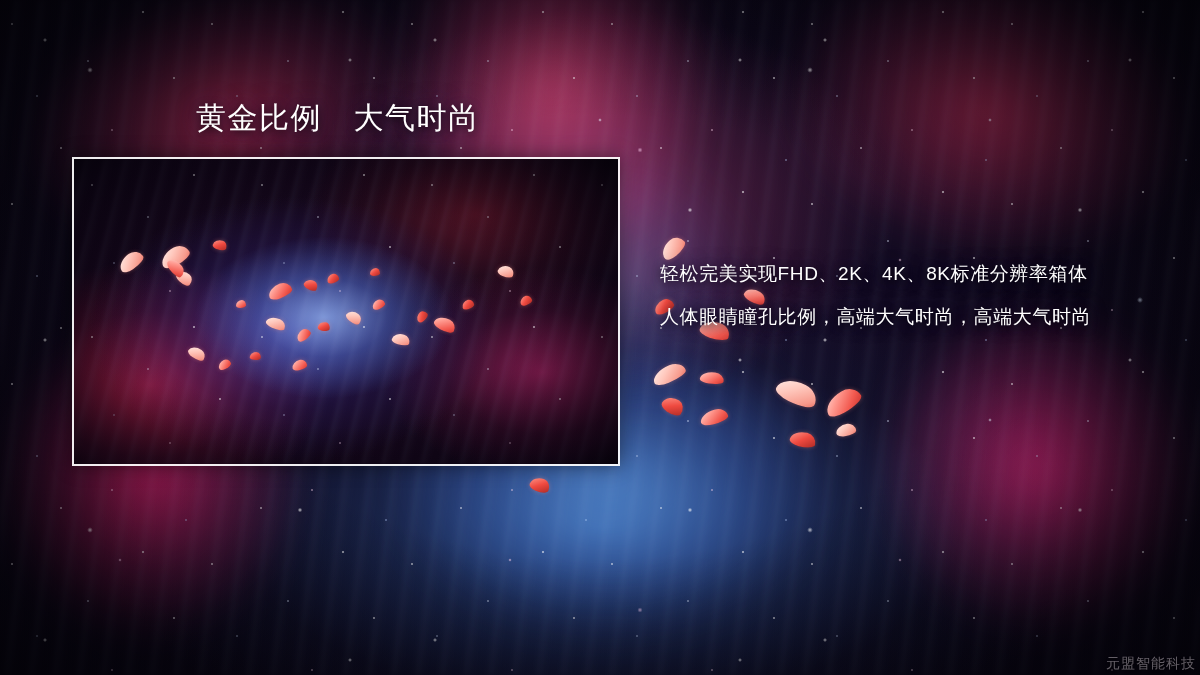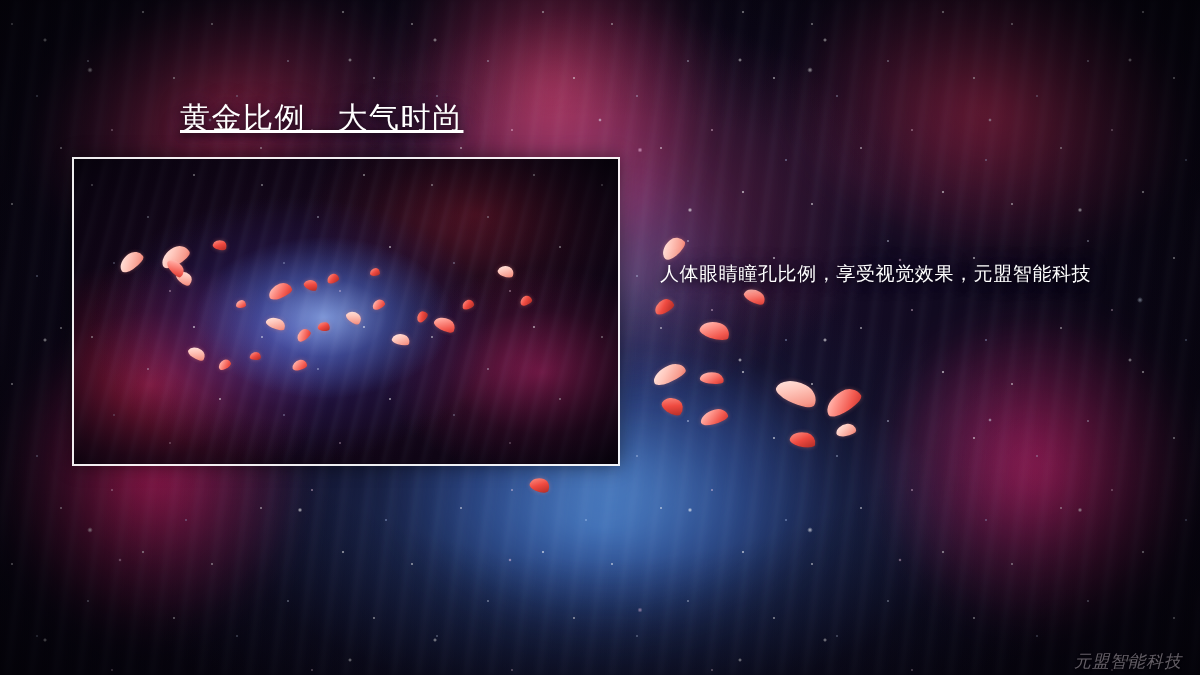--- a/index.html
+++ b/index.html
@@ -120,42 +120,40 @@
   
   .petal{position:absolute;border-radius:56% 44% 58% 42% / 62% 58% 42% 38%;
     background:linear-gradient(140deg,#ffd9d4 0%,#ff9a90 32%,#f2594f 70%,#c8312d 100%);
     box-shadow:0 0 4px rgba(255,140,130,.35);pointer-events:none;}
   .petal.pale{background:linear-gradient(140deg,#fff0ec 0%,#ffc8bd 40%,#f79a8c 78%,#e4695c 100%);}
   .petal.deep{background:linear-gradient(140deg,#ff9f93 0%,#ef4a40 50%,#a82722 100%);}
   .petal.long{border-radius:60% 40% 60% 40% / 70% 66% 34% 30%;}
 
   
   .slide-title{
-    position:absolute;left:180px;top:101px;
+    position:absolute;left:196px;top:101px;
     font-size:30px;line-height:1.1;letter-spacing:1.5px;
     color:#ffffff;font-weight:400;
     text-shadow:0 2px 9px rgba(0,0,0,.78),0 0 22px rgba(40,20,70,.7);
     white-space:pre;
-    text-decoration:underline;
   }
   .body-copy{
     position:absolute;left:660px;top:252px;width:520px;
   }
   .body-line{
     font-size:19px;line-height:43px;color:#ffffff;letter-spacing:.6px;
     text-shadow:0 2px 8px rgba(0,0,0,.8),0 0 18px rgba(20,10,50,.75);
     white-space:nowrap;
   }
   .watermark{
-    position:absolute;right:18px;bottom:2px;
-    font-size:17px;letter-spacing:1px;
+    position:absolute;right:4px;bottom:2px;
+    font-size:14px;letter-spacing:1px;
     color:rgba(196,186,196,.5);
     text-shadow:0 1px 2px rgba(0,0,0,.6);
     white-space:nowrap;
-    font-style:italic;
   }
 </style>
 </head>
 <body>
 
 <div class="slide">
 
   <div class="space-base"></div>
   <div class="neb neb-a"></div>
   <div class="neb neb-b"></div>
@@ -216,18 +214,19 @@
       <div class="petal long pale" style="left: 776px; top: 382px; width: 42px; height: 22px; transform: rotate(26deg);"></div>
       <div class="petal long" style="left: 824px; top: 392px; width: 38px; height: 20px; transform: rotate(-30deg);"></div>
       <div class="petal long deep" style="left: 790px; top: 432px; width: 26px; height: 15px; transform: rotate(14deg);"></div>
       <div class="petal long pale" style="left: 836px; top: 424px; width: 20px; height: 12px; transform: rotate(-8deg);"></div>
       <div class="petal long deep" style="left: 530px; top: 478px; width: 20px; height: 14px; transform: rotate(22deg);"></div>
     </div>
 
   <div class="slide-title">黄金比例　大气时尚</div>
 
   <div class="body-copy">
-    <div class="body-line">人体眼睛瞳孔比例，享受视觉效果，元盟智能科技</div>
+    <div class="body-line">轻松完美实现FHD、2K、4K、8K标准分辨率箱体</div>
+    <div class="body-line">人体眼睛瞳孔比例，高端大气时尚，高端大气时尚</div>
   </div>
 
   <div class="watermark">元盟智能科技</div>
 
 </div>
 
 </body></html>

